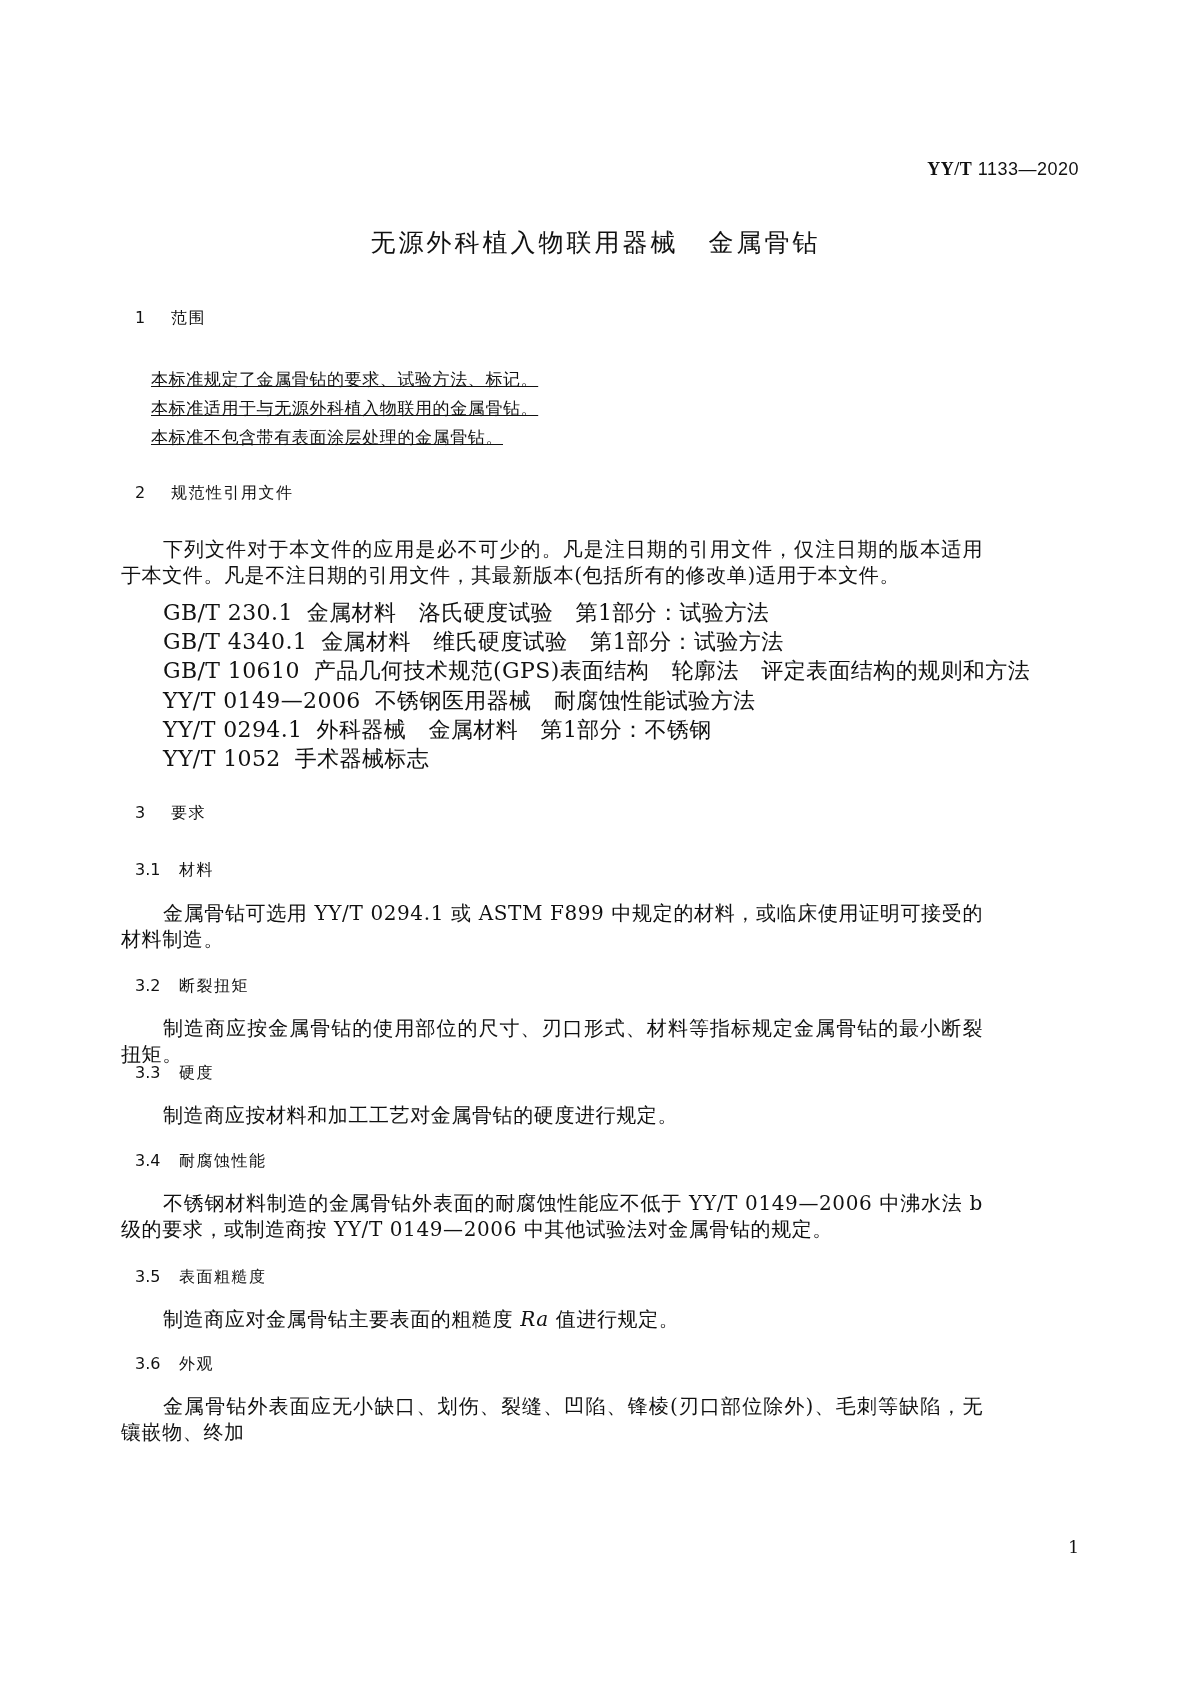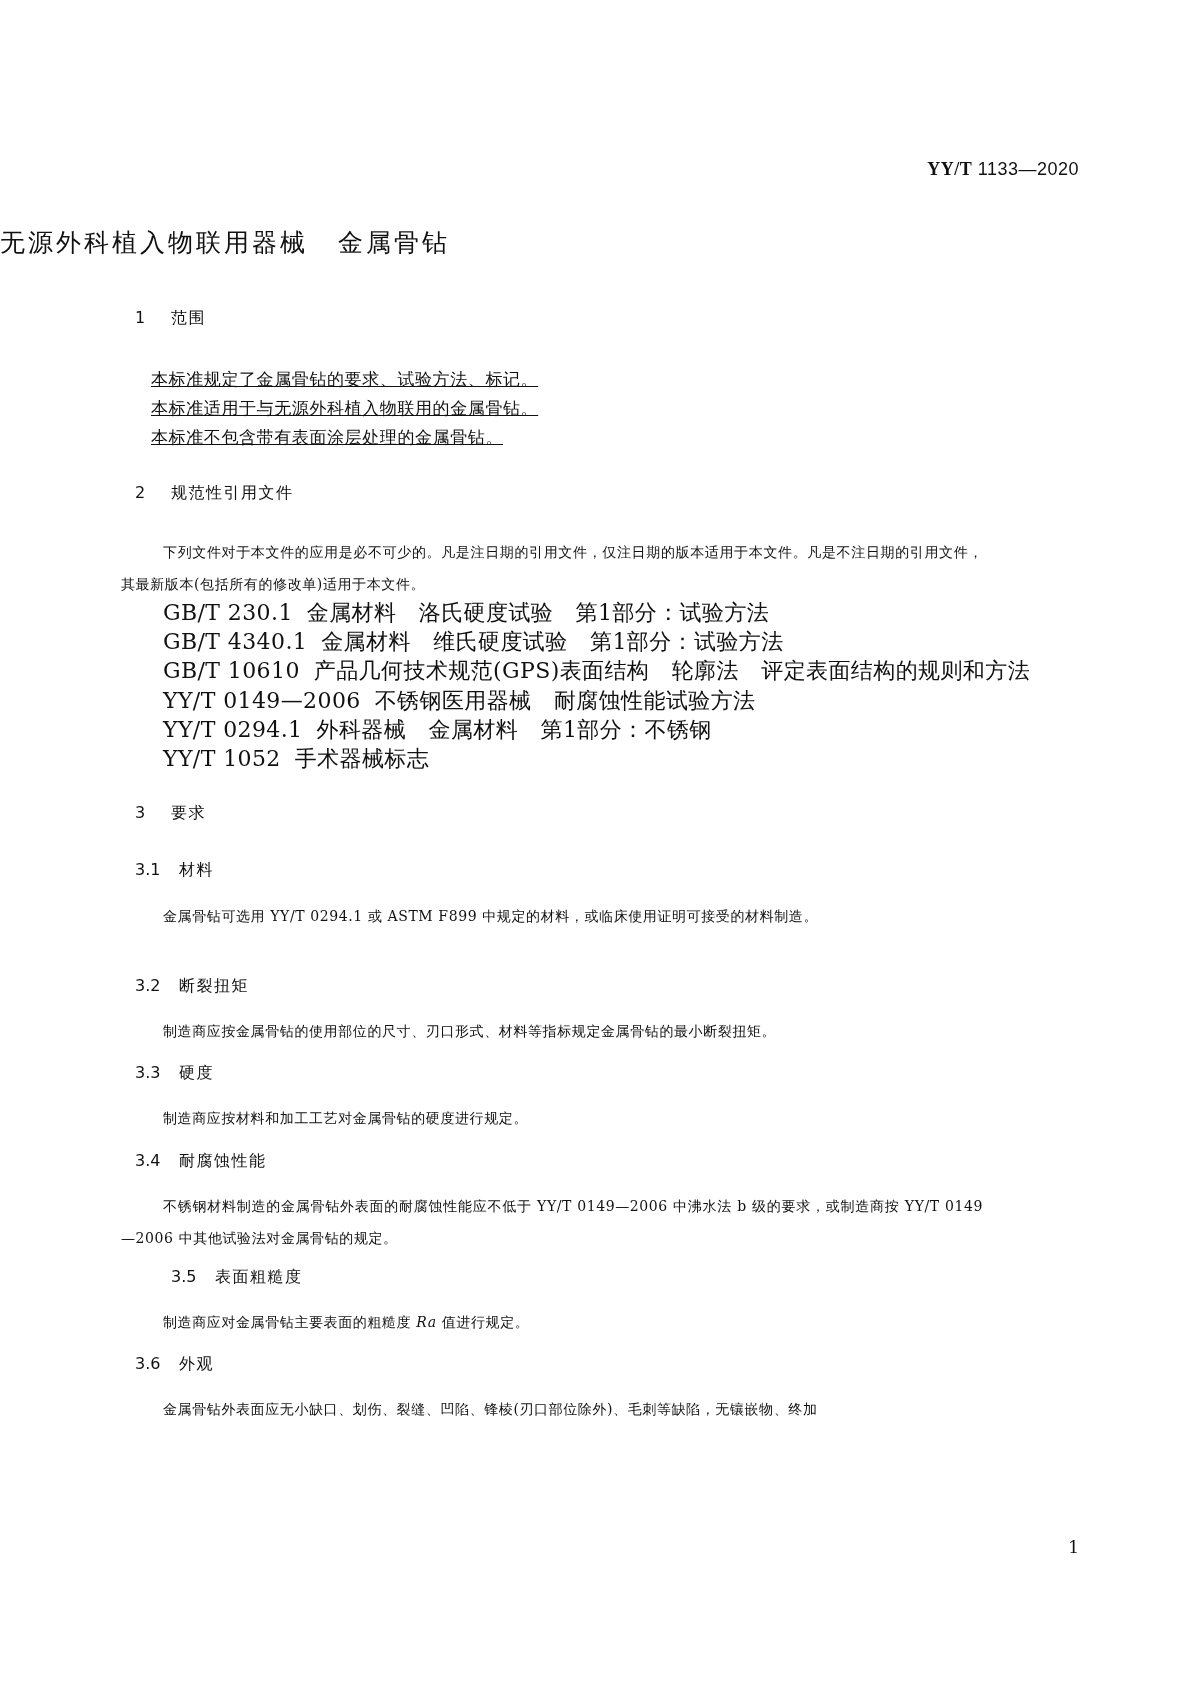--- a/index.html
+++ b/index.html
@@ -10,38 +10,38 @@
     }
     .abs { position: absolute; white-space: nowrap; }
     .std-code {
       top: 122px; right: 112px;
       font-size: 18px; letter-spacing: 0.5px;
       font-family: "Liberation Sans", "DejaVu Sans", sans-serif;
       margin-top: 37px;
     }
     .std-code .bold { font-family: "Liberation Serif", serif; font-weight: bold; }
     .doc-title {
-      top: 226px; left: 0; width: 1191px; 
+      top: 226px; left: 0; width: 1191px; text-align: center;
       font-size: 25px; letter-spacing: 3px;
       font-family: "DejaVu Sans", "Liberation Sans", sans-serif;
     }
     .doc-title .gap { display: inline-block; width: 30px; }
     .heading {
       left: 135px; font-size: 16px;
       font-family: "DejaVu Sans", "Liberation Sans", sans-serif;
       letter-spacing: 1.5px;
     }
     .heading .num { display: inline-block; width: 36px; letter-spacing: 0; }
     .heading.sub .num { width: 44px; }
     .para {
       left: 151px; font-size: 17px; letter-spacing: 0.6px; text-decoration: underline;
     }
     .para-wrap {
       position: absolute; left: 121px; width: 862px;
-      font-size: 14px; line-height: 32px; text-indent: 42px;
+      font-size: 20px; line-height: 26px; text-indent: 42px;
       letter-spacing: 0.6px; text-align: justify;
     }
     .ref {
       left: 163px; font-size: 22px; letter-spacing: 0.4px;
     }
     .ref .code { display: inline-block; }
     .ref .sp { display: inline-block; width: 14px; }
     .italic { font-style: italic; }
     .page-num {
       top: 1537px; right: 112px; font-size: 17px;
@@ -107,21 +107,21 @@
 <div class="abs heading sub" style="top:1063px;">
   <span class="num">3.3</span><span>硬度</span>
 </div>
 <div class="para-wrap" style="top:1102px;">制造商应按材料和加工工艺对金属骨钻的硬度进行规定。</div>
 
 <div class="abs heading sub" style="top:1151px;">
   <span class="num">3.4</span><span>耐腐蚀性能</span>
 </div>
 <div class="para-wrap" style="top:1190px;">不锈钢材料制造的金属骨钻外表面的耐腐蚀性能应不低于 YY/T 0149—2006 中沸水法 b 级的要求，或制造商按 YY/T 0149—2006 中其他试验法对金属骨钻的规定。</div>
 
-<div class="abs heading sub" style="top:1267px;margin-left:36px;">
+<div class="abs heading sub" style="top:1267px;">
   <span class="num">3.5</span><span>表面粗糙度</span>
 </div>
 <div class="para-wrap" style="top:1306px;">
   <span>制造商应对金属骨钻主要表面的粗糙度 </span><span class="italic">Ra</span><span> 值进行规定。</span>
 </div>
 
 <div class="abs heading sub" style="top:1354px;">
   <span class="num">3.6</span><span>外观</span>
 </div>
 <div class="para-wrap" style="top:1393px;">金属骨钻外表面应无小缺口、划伤、裂缝、凹陷、锋棱(刃口部位除外)、毛刺等缺陷，无镶嵌物、终加</div>

